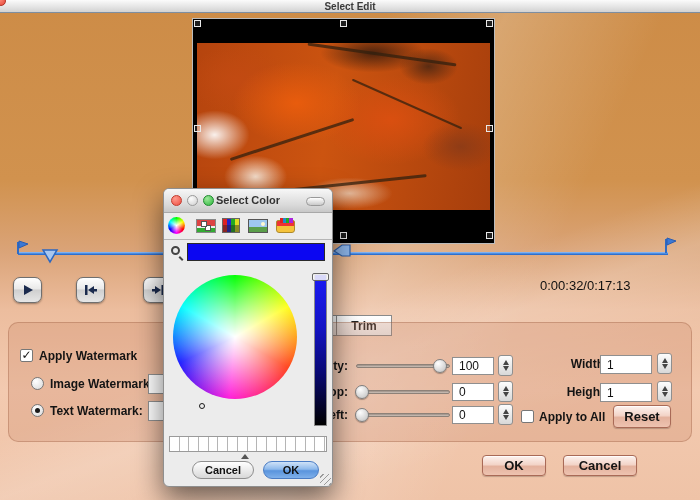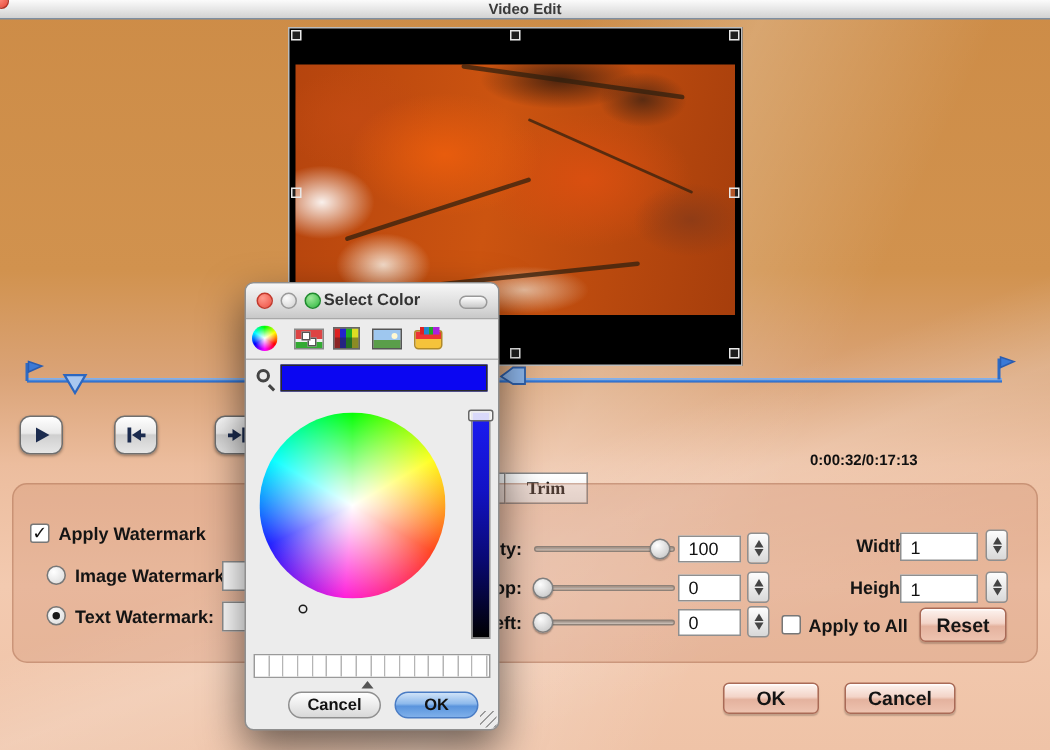--- a/index.html
+++ b/index.html
@@ -59,23 +59,23 @@
     background:linear-gradient(180deg,#5d9be8,#1d61c6); border-top:1px solid #7fb0ef;
   }
   
   .tbtn {
     width:29px; height:26px; border-radius:7px;
     border:1px solid #6f6f6f;
     background:linear-gradient(180deg,#ffffff,#e9e9e9 45%,#cfcfcf 50%,#e6e6e6);
     box-shadow:0 1px 2px rgba(0,0,0,.35);
     display:flex; align-items:center; justify-content:center;
   }
-  .time-display { left:540px; top:302px; width:160px; font-size:10px; font-weight:bold; color:#101010; }
-  
-  .tabbar { left:321px; top:315px; height:21px; display:flex;font-family:Liberation Serif, serif; }
+  .time-display { left:540px; top:278px; width:160px; font-size:13px; font-weight:normal; color:#101010; }
+  
+  .tabbar { left:321px; top:315px; height:21px; display:flex; }
   .tabseg {
     height:21px; border:1px solid #8a8a8a; border-left:none;
     background:linear-gradient(180deg,#ffffff,#ececec);
     font-size:12px; font-weight:bold; color:#222;
     display:flex; align-items:center; justify-content:center;
   }
   .tabseg.first { border-left:1px solid #8a8a8a; }
   .tabseg.active {
     background:linear-gradient(180deg,#d9d9d9,#cfcfcf);
     box-shadow:inset 0 1px 3px rgba(0,0,0,.25);
@@ -185,21 +185,21 @@
   .grip { right:1px; bottom:1px; width:11px; height:11px;
     background:repeating-linear-gradient(135deg, transparent 0 2px, #9a9a9a 2px 3px, transparent 3px 4px); }
 </style>
 </head>
 <body>
 
 <div id="window">
 
   <div class="abs titlebar">
     <div class="abs win-close"></div>
-    <div class="title">Video Edit</div>
+    <div class="title">Select Edit</div>
   </div>
 
   <div class="abs video-frame">
     <div class="abs video-image">
       <div class="abs branch" style="left:110px;top:10px;width:150px;height:3px;transform:rotate(8deg);"></div>
       <div class="abs branch" style="left:30px;top:95px;width:130px;height:3px;transform:rotate(-18deg);"></div>
       <div class="abs branch" style="left:150px;top:60px;width:120px;height:2px;transform:rotate(24deg);"></div>
       <div class="abs branch" style="left:60px;top:140px;width:170px;height:3px;transform:rotate(-6deg);"></div>
     </div>
     <div class="abs handle" style="left:1px;top:1px;"></div>

